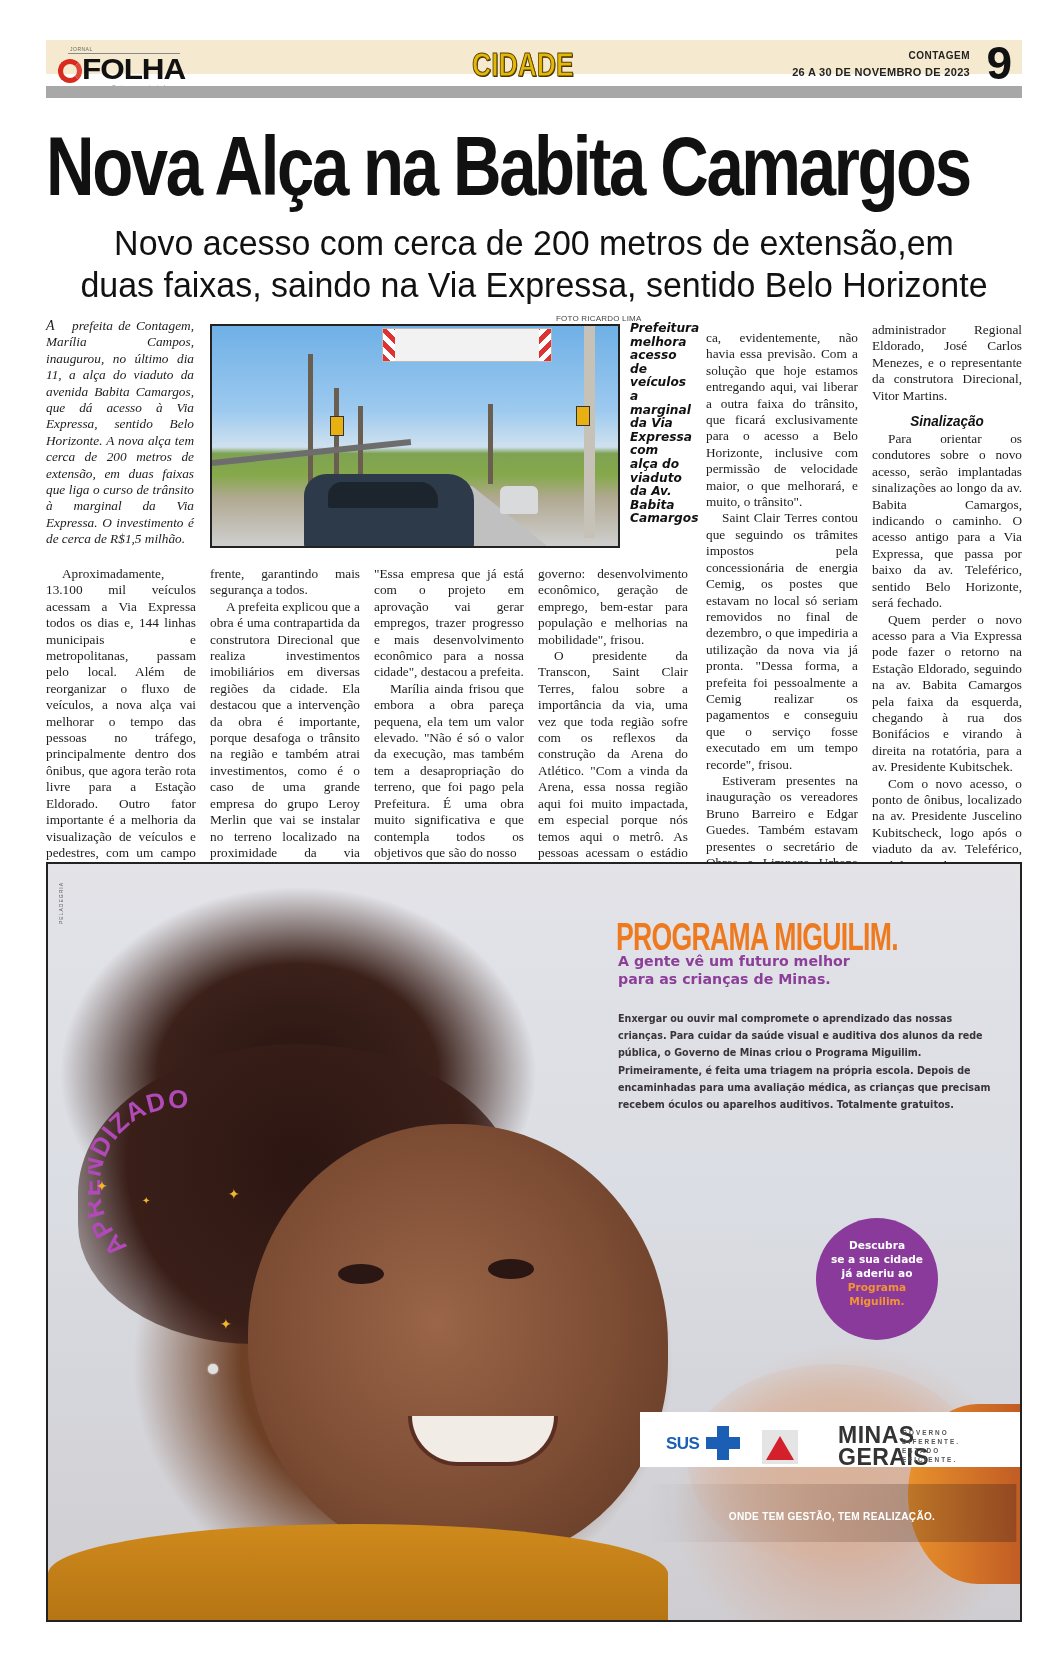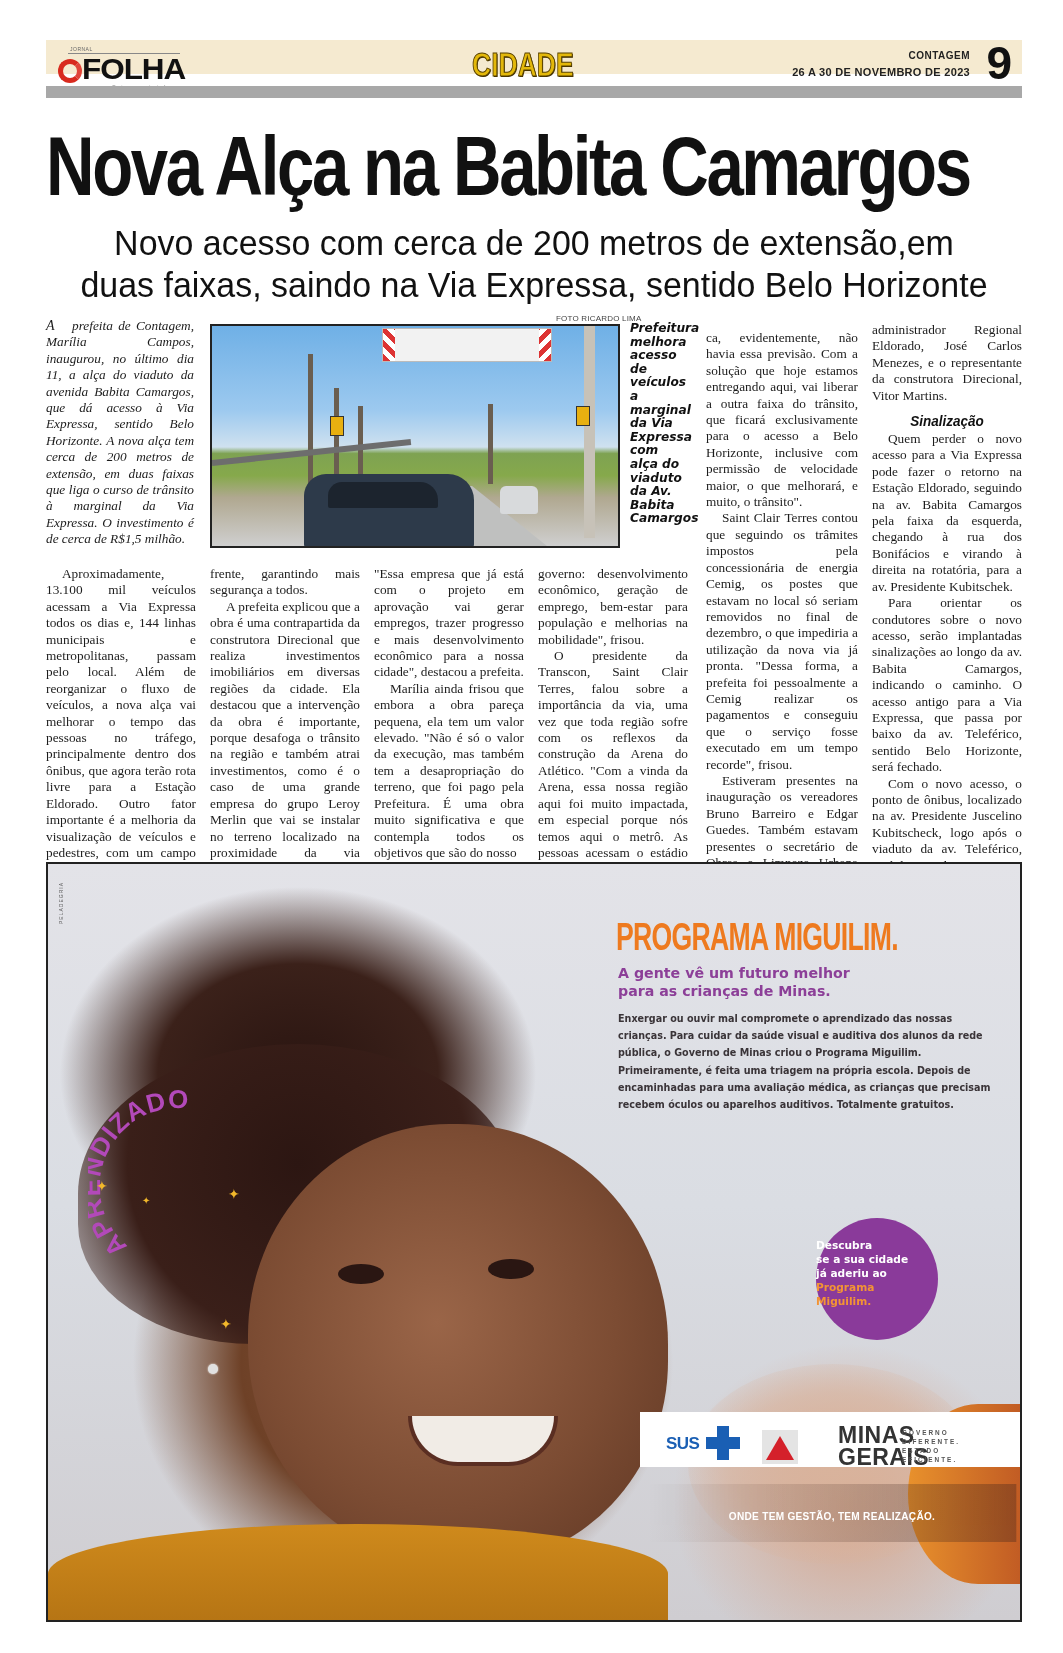--- a/index.html
+++ b/index.html
@@ -66,25 +66,25 @@
   .ad .shirt { position: absolute; left: 0; top: 660px; width: 620px; height: 100px; background: linear-gradient(180deg, #cf8a1c 0%, #b57414 100%); border-radius: 50% 50% 0 0; }
   .ad .earring { position: absolute; left: 160px; top: 500px; width: 10px; height: 10px; border-radius: 50%; background: #e0e0e0; box-shadow: 0 0 2px #fff; }
   .ad .blur-child { position: absolute; left: 640px; top: 500px; width: 290px; height: 200px; border-radius: 50%; background: radial-gradient(ellipse, #d9b39c 0%, rgba(217,179,156,0.6) 50%, rgba(217,179,156,0) 80%); }
   .ad .orange-shape { position: absolute; left: 860px; top: 540px; width: 140px; height: 180px; border-radius: 50% 0 0 50%; background: linear-gradient(90deg, #e8912c, #b84f22); }
 
   .ad .aprendizado { position: absolute; left: 40px; top: 212px; width: 200px; height: 200px; }
   .ad .aprendizado svg text { font: bold 26px "Liberation Sans", sans-serif; fill: #b249b9; letter-spacing: 1px; }
   .ad .star { position: absolute; color: #f2b82b; font-size: 14px; line-height: 14px; }
 
   .ad-title { position: absolute; left: 568px; top: 52px; font: bold 38px "Liberation Sans", sans-serif; color: #ee7a1f; letter-spacing: -1px; transform: scaleX(0.70); transform-origin: left; white-space: nowrap; line-height: 42px; }
-  .ad-tagline { position: absolute; left: 570px; top: 100px; font: bold 14.2px "DejaVu Sans", sans-serif; color: #8c3f98; line-height: 18px; }
+  .ad-tagline { position: absolute; left: 570px; top: 88px; font: bold 14.2px "DejaVu Sans", sans-serif; color: #8c3f98; line-height: 18px; }
   .ad-body { position: absolute; left: 570px; top: 146px; width: 380px; font: bold 9.6px "DejaVu Sans", sans-serif; color: #3a3438; line-height: 17.2px; }
   .ad-link { position: absolute; left: 570px; top: 256px; width: 300px; font: bold 9.6px "DejaVu Sans", sans-serif; color: #f0862c; line-height: 15px; }
 
-  .ad-bubble { position: absolute; left: 768px; top: 354px; width: 122px; height: 122px; border-radius: 50%; background: #8a3a9a; padding-top: 20px; font: bold 10.6px "DejaVu Sans", sans-serif; color: #fff; line-height: 14px; }
+  .ad-bubble { position: absolute; left: 768px; top: 354px; width: 122px; height: 122px; border-radius: 50%; background: #8a3a9a; text-align: center; padding-top: 20px; font: bold 10.6px "DejaVu Sans", sans-serif; color: #fff; line-height: 14px; }
   .ad-bubble .hl { color: #f39434; }
 
   .ad-logos { position: absolute; left: 592px; top: 548px; width: 384px; height: 55px; background: #ffffff; }
   .sus { position: absolute; left: 26px; top: 22px; font: bold 17px "Liberation Sans", sans-serif; color: #1a5fb4; letter-spacing: -0.5px; }
   .sus-cross { position: absolute; left: 66px; top: 14px; width: 34px; height: 34px; }
   .sus-cross::before { content: ""; position: absolute; left: 11px; top: 0; width: 12px; height: 34px; background: #1a5fb4; }
   .sus-cross::after { content: ""; position: absolute; left: 0; top: 11px; width: 34px; height: 12px; background: #1a5fb4; }
   .mg-icon { position: absolute; left: 122px; top: 18px; width: 36px; height: 34px; background: #e4e4e4; }
   .mg-icon::after { content: ""; position: absolute; left: 4px; top: 6px; width: 0; height: 0; border-left: 14px solid transparent; border-right: 14px solid transparent; border-bottom: 24px solid #d4202a; }
   .mg-name { position: absolute; left: 166px; top: 12px; font: bold 23px "Liberation Sans", sans-serif; color: #333; line-height: 22px; letter-spacing: 0.5px; margin-left: 32px; }
@@ -160,22 +160,22 @@
 
 <div class="col" style="left:706px; top:310px; width:152px;margin-top:20px;">
   <p>ca, evidentemente, não havia essa previsão. Com a solução que hoje estamos entregando aqui, vai liberar a outra faixa do trânsito, que ficará exclusivamente para o acesso a Belo Horizonte, inclusive com permissão de velocidade maior, o que melhorará, e muito, o trânsito".</p>
   <p class="indent">Saint Clair Terres contou que seguindo os trâmites impostos pela concessionária de energia Cemig, os postes que estavam no local só seriam removidos no final de dezembro, o que impediria a utilização da nova via já pronta. "Dessa forma, a prefeita foi pessoalmente a Cemig realizar os pagamentos e conseguiu que o serviço fosse executado em um tempo recorde", frisou.</p>
   <p class="indent">Estiveram presentes na inauguração os vereadores Bruno Barreiro e Edgar Guedes. Também estavam presentes o secretário de Obras e Limpeza Urbana (Semobs), Rômulo Perili, o</p>
 </div>
 
 <div class="col" style="left:872px; top:322px; width:150px;">
   <p>administrador Regional Eldorado, José Carlos Menezes, e o representante da construtora Direcional, Vitor Martins.</p>
   <h3 class="subhead-small">Sinalização</h3>
+  <p class="indent">Para orientar os condutores sobre o novo acesso, serão implantadas sinalizações ao longo da av. Babita Camargos, indicando o caminho. O acesso antigo para a Via Expressa, que passa por baixo da av. Teleférico, sentido Belo Horizonte, será fechado.</p>
   <p class="indent">Quem perder o novo acesso para a Via Expressa pode fazer o retorno na Estação Eldorado, seguindo na av. Babita Camargos pela faixa da esquerda, chegando à rua dos Bonifácios e virando à direita na rotatória, para a av. Presidente Kubitschek.</p>
-  <p class="indent">Para orientar os condutores sobre o novo acesso, serão implantadas sinalizações ao longo da av. Babita Camargos, indicando o caminho. O acesso antigo para a Via Expressa, que passa por baixo da av. Teleférico, sentido Belo Horizonte, será fechado.</p>
   <p class="indent">Com o novo acesso, o ponto de ônibus, localizado na av. Presidente Juscelino Kubitscheck, logo após o viaduto da av. Teleférico, será desativado.</p>
 </div>
 
 <section class="ad">
   <div class="vertical-credit">PELADEGRIA</div>
 
   <div class="hair"></div>
   <div class="blur-child"></div>
   <div class="orange-shape"></div>
   <div class="face"></div>

